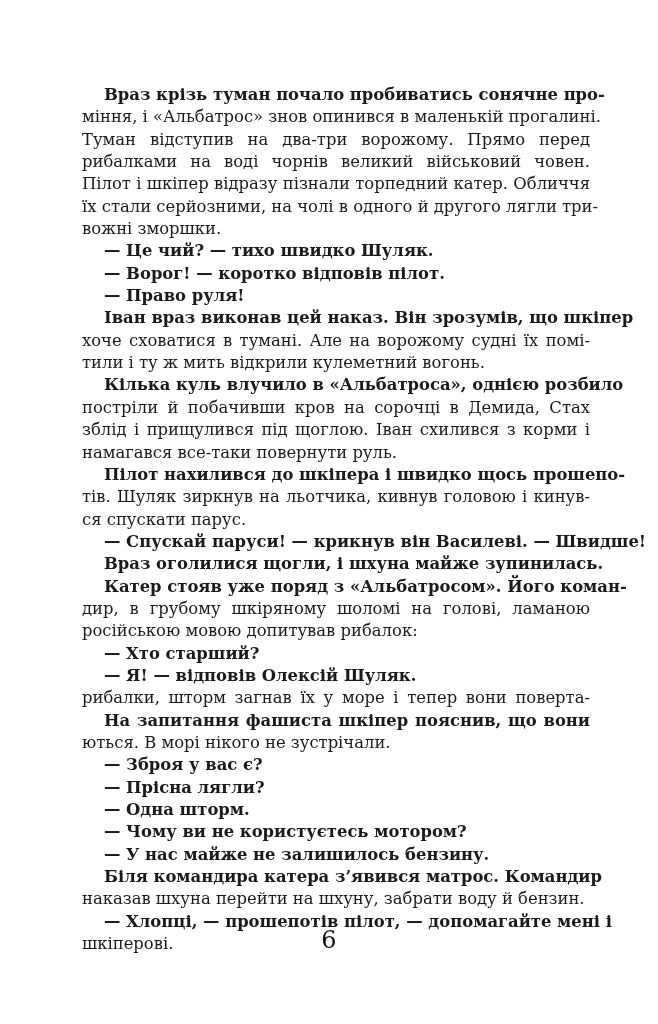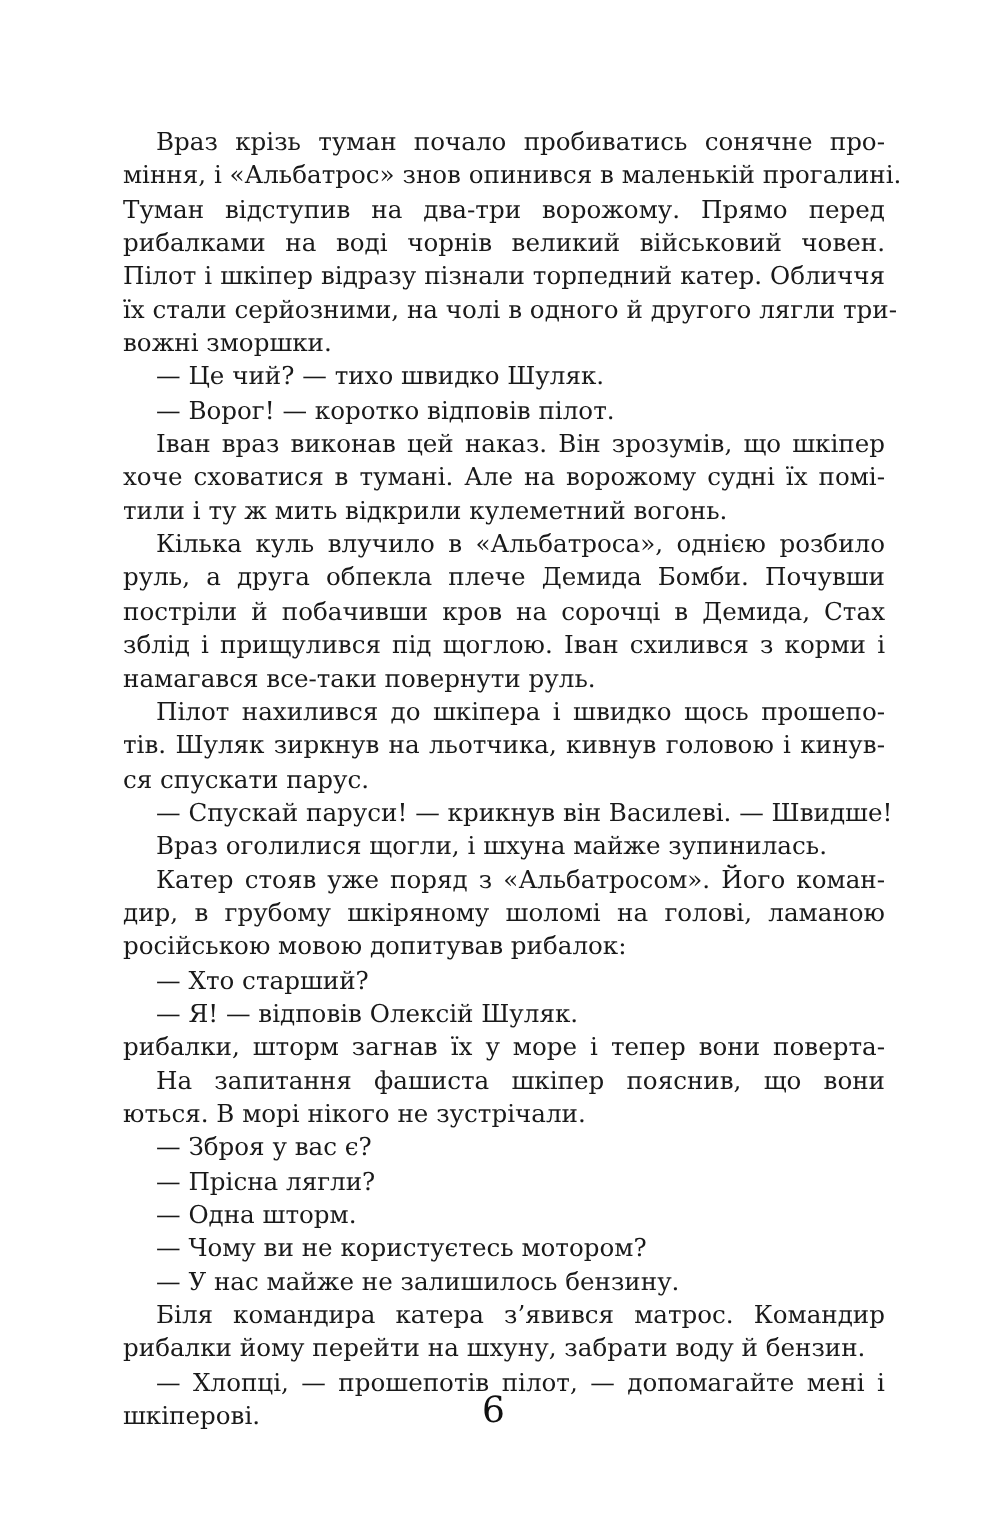--- a/index.html
+++ b/index.html
@@ -4,44 +4,44 @@
 <style>
   html, body { margin: 0; padding: 0; background: #ffffff; }
   body { width: 658px; height: 1024px; position: relative; overflow: hidden; }
   .page {
     position: absolute; left: 82px; top: 84px; width: 508px;
     font-family: "DejaVu Serif", serif; font-size: 16.4px; line-height: 22.35px;
     color: #1a1a1a; text-align: justify; hyphens: manual;
   }
   .line { display: block; white-space: nowrap; text-align: justify; text-align-last: justify; height: 22.35px; }
   .line.last { text-align-last: left; }
-  .ind { text-indent: 22px; }
+  .ind { text-indent: 22px; font-weight: bold; }
   .pagenum {
     position: absolute; left: 0; width: 658px; top: 926px; text-align: center;
     font-family: "DejaVu Serif", serif; font-size: 24px; color: #111;
   }
 </style>
 </head>
 <body>
 
 <div class="page" id="body">
     <span class="line ind">Враз крізь туман почало пробиватись сонячне про-</span>
     <span class="line">міння, і «Альбатрос» знов опинився в маленькій прогалині.</span>
     <span class="line">Туман відступив на два-три ворожому. Прямо перед</span>
     <span class="line">рибалками на воді чорнів великий військовий човен.</span>
     <span class="line">Пілот і шкіпер відразу пізнали торпедний катер. Обличчя</span>
     <span class="line">їх стали серйозними, на чолі в одного й другого лягли три-</span>
     <span class="line last">вожні зморшки.</span>
     <span class="line ind last">— Це чий? — тихо швидко Шуляк.</span>
     <span class="line ind last">— Ворог! — коротко відповів пілот.</span>
+    <span class="line ind last">— Право руля!</span>
     <span class="line ind">Іван враз виконав цей наказ. Він зрозумів, що шкіпер</span>
     <span class="line">хоче сховатися в тумані. Але на ворожому судні їх помі-</span>
     <span class="line last">тили і ту ж мить відкрили кулеметний вогонь.</span>
     <span class="line ind">Кілька куль влучило в «Альбатроса», однією розбило</span>
-    <span class="line">руль, а друга обпекла плече Демида Бомби. Почувши</span>
     <span class="line">постріли й побачивши кров на сорочці в Демида, Стах</span>
     <span class="line">зблід і прищулився під щоглою. Іван схилився з корми і</span>
     <span class="line last">намагався все-таки повернути руль.</span>
     <span class="line ind">Пілот нахилився до шкіпера і швидко щось прошепо-</span>
     <span class="line">тів. Шуляк зиркнув на льотчика, кивнув головою і кинув-</span>
     <span class="line last">ся спускати парус.</span>
     <span class="line ind">— Спускай паруси! — крикнув він Василеві. — Швидше!</span>
     <span class="line ind last">Враз оголилися щогли, і шхуна майже зупинилась.</span>
     <span class="line ind">Катер стояв уже поряд з «Альбатросом». Його коман-</span>
     <span class="line">дир, в грубому шкіряному шоломі на голові, ламаною</span>
@@ -50,17 +50,17 @@
     <span class="line ind last">— Я! — відповів Олексій Шуляк.</span>
     <span class="line">рибалки, шторм загнав їх у море і тепер вони поверта-</span>
     <span class="line ind">На запитання фашиста шкіпер пояснив, що вони</span>
     <span class="line last">ються. В морі нікого не зустрічали.</span>
     <span class="line ind last">— Зброя у вас є?</span>
     <span class="line ind last">— Прісна лягли?</span>
     <span class="line ind last">— Одна шторм.</span>
     <span class="line ind last">— Чому ви не користуєтесь мотором?</span>
     <span class="line ind last">— У нас майже не залишилось бензину.</span>
     <span class="line ind">Біля командира катера з’явився матрос. Командир</span>
-    <span class="line last">рибалки йому перейти на шхуну, забрати воду й бензин.</span>
+    <span class="line last">наказав шхуна перейти на шхуну, забрати воду й бензин.</span>
     <span class="line ind">— Хлопці, — прошепотів пілот, — допомагайте мені і</span>
     <span class="line last">шкіперові.</span>
   </div>
 <div class="pagenum">6</div>
 
 </body></html>

